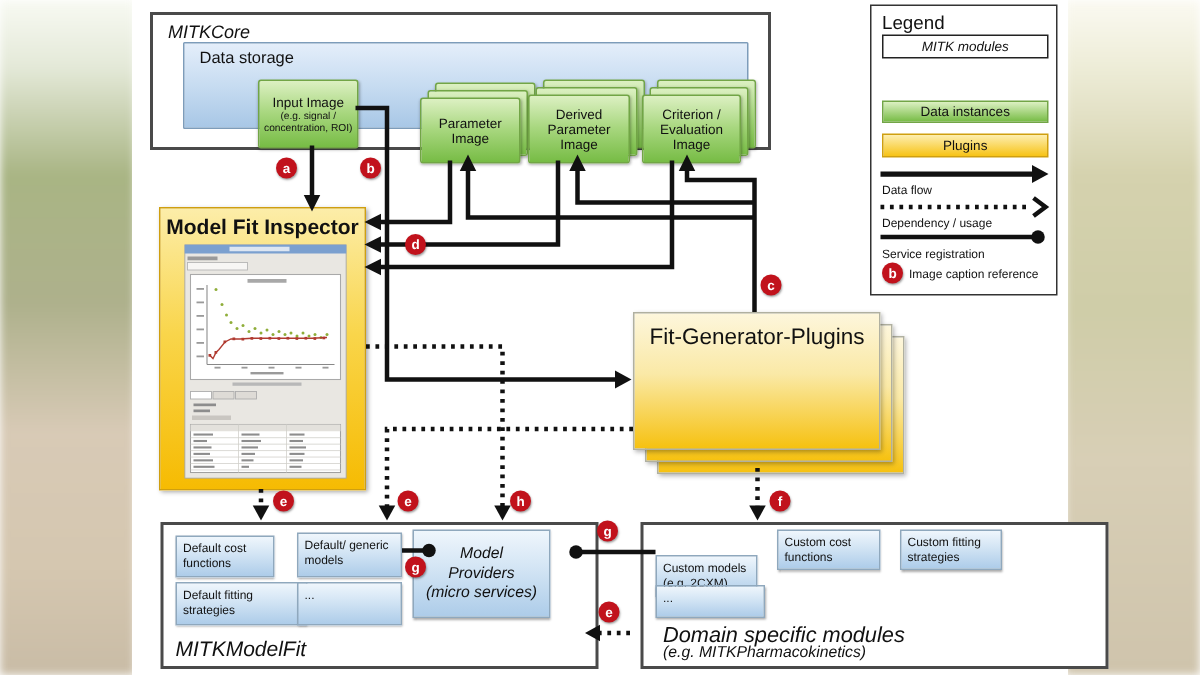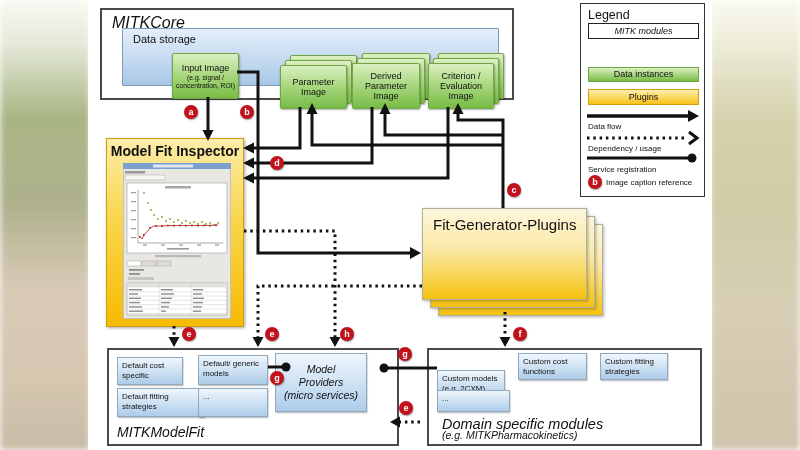--- a/index.html
+++ b/index.html
@@ -5,21 +5,21 @@
   html,body{margin:0;padding:0;background:#222;}
   #stage{position:relative;width:800px;height:450px;background:#fff;overflow:hidden;
          font-family:"Liberation Sans",sans-serif;color:#111;}
   .strip{position:absolute;top:0;height:450px;filter:blur(3px);}
   #strip-left{left:0;width:90px;background:linear-gradient(180deg,#f8faf3 0%,#e4e9d8 10%,#a9b584 26%,#aeb18c 45%,#d8cab6 64%,#d5c7b0 84%,#c9bca6 100%);}
   #strip-right{left:710px;width:90px;background:linear-gradient(180deg,#fbfaf2 0%,#efeeda 9%,#d5d2ae 26%,#cfcda8 46%,#d8cfb6 68%,#cfc4ac 100%);}
   #slide{position:absolute;left:88px;top:0;width:624px;height:450px;background:#fff;}
 
   .abs{position:absolute;}
   .outline-box{position:absolute;background:#fff;border:2px solid #4a4a4a;}
-  .mod-label{font-style:italic;font-size:16px;line-height:1;}
+  .mod-label{font-style:italic;font-size:12px;line-height:1;}
 
   .blue-big{position:absolute;background:linear-gradient(180deg,#e4eefa 0%,#c4daf0 55%,#a8c7e6 100%);
             border:1.5px solid #7d9cba;border-radius:1px;}
   .green{position:absolute;background:linear-gradient(180deg,#dcf0c2 0%,#a8d77f 48%,#77bc45 100%);
          border:1px solid #72a546;border-radius:2px;box-shadow:0.5px 1px 2px rgba(0,0,0,.3);
          display:flex;flex-direction:column;align-items:center;justify-content:center;
          text-align:center;font-size:9px;line-height:1.12;}
   .green .sub{font-size:6.8px;line-height:1.1;margin-top:1px;}
   .yellow{position:absolute;background:linear-gradient(180deg,#fceda9 0%,#f9d54a 45%,#f6bb02 100%);
           border:1px solid #cf9f10;box-shadow:1px 1px 3px rgba(0,0,0,.35);}
@@ -199,30 +199,30 @@
 
   <div class="yellow-light" style="left:438px;top:224px;width:163px;height:90px;"></div>
   <div class="yellow-light" style="left:430px;top:216px;width:163px;height:90px;"></div>
   <div class="yellow-light" style="left:422px;top:208px;width:163px;height:90px;">
     <div id="fitgen-title">Fit-Generator-Plugins</div>
   </div>
 
   <div class="outline-box" style="left:107px;top:348px;width:288px;height:94px;">
     <div class="mod-label abs" style="left:8px;bottom:5px;font-size:14px;">MITKModelFit</div>
   </div>
-  <div class="blue-sm" style="left:117px;top:357px;width:66px;height:28px;">Default cost specific</div>
+  <div class="blue-sm" style="left:117px;top:357px;width:66px;height:28px;">Default cost functions</div>
   <div class="blue-sm" style="left:198px;top:355px;width:70px;height:30px;">Default/ generic models</div>
   <div class="blue-sm" style="left:117px;top:388px;width:88px;height:29px;">Default fitting strategies</div>
   <div class="blue-sm" style="left:198px;top:388px;width:70px;height:29px;">...</div>
   <div class="blue-sm" id="mp-box" style="left:275px;top:353px;width:92px;height:59px;font-style:italic;">
     <div style="width:60px;">Model Providers</div>
     <div>(micro services)</div>
   </div>
 
-  <div class="outline-box" style="left:427px;top:348px;width:271px;height:94px;">
+  <div class="outline-box" style="left:427px;top:348px;width:271px;height:94px;padding-left:37px;">
     <div class="mod-label abs" style="left:13px;top:67px;font-size:14.5px;">Domain specific modules</div>
     <div class="mod-label abs" style="left:13px;top:80px;font-size:10.5px;">(e.g. MITKPharmacokinetics)</div>
   </div>
   <div class="blue-sm" style="left:437px;top:355px;width:68px;height:28px;margin-top:15px;">
     <div>Custom models</div>
     <div>(e.g. 2CXM)</div>
   </div>
   <div class="blue-sm" style="left:518px;top:353px;width:69px;height:27px;">Custom cost functions</div>
   <div class="blue-sm" style="left:600px;top:353px;width:68px;height:27px;">Custom fitting strategies</div>
   <div class="blue-sm" style="left:437px;top:390px;width:73px;height:22px;">...</div>

